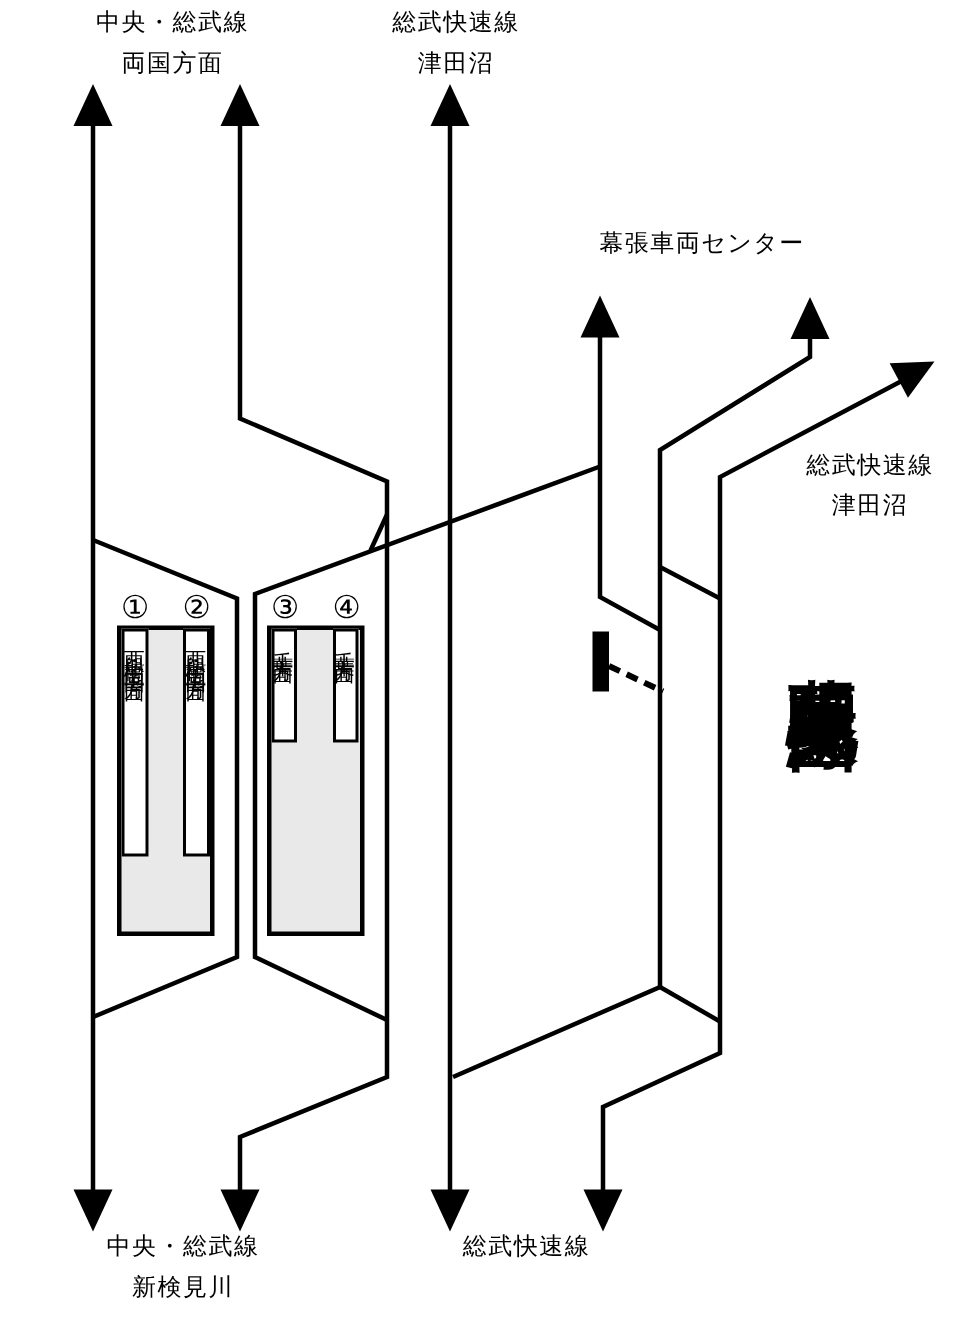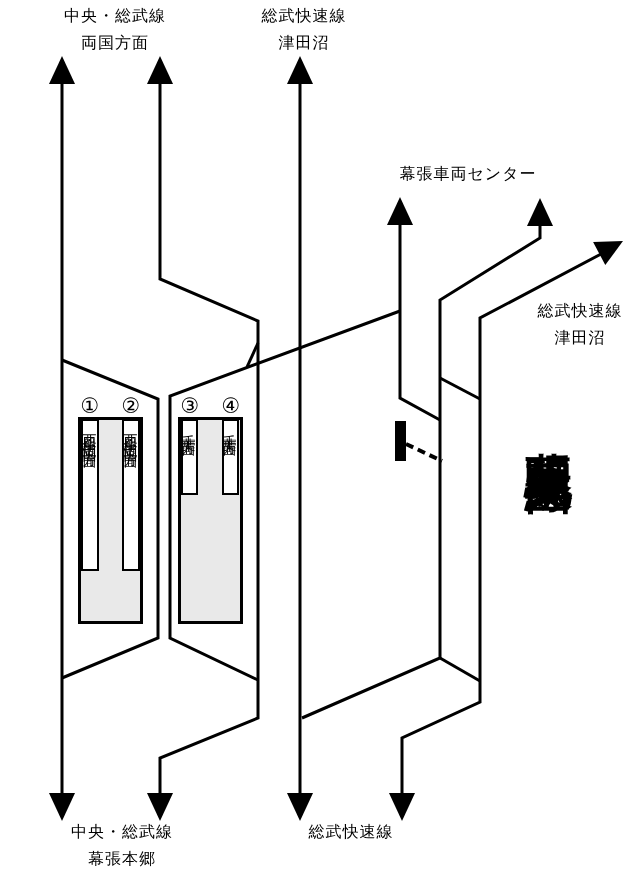--- a/index.html
+++ b/index.html
@@ -86,32 +86,32 @@
   <div class="lbl" style="left:115px;top:2px;">
     <div>中央・総武線</div>
     <div>両国方面</div>
   </div>
 
   <div class="lbl" style="left:304px;top:2px;">
     <div>総武快速線</div>
     <div>津田沼</div>
   </div>
 
-  <div class="lbl" style="left:468px;top:160px;">
+  <div class="lbl" style="left:468px;top:149px;">
     <div>幕張車両センター</div>
   </div>
 
   <div class="lbl" style="left:580px;top:297px;">
     <div>総武快速線</div>
     <div>津田沼</div>
   </div>
 
   <div class="lbl" style="left:122px;top:818px;">
     <div>中央・総武線</div>
-    <div>幕張本郷</div>
+    <div>新検見川</div>
   </div>
 
   <div class="lbl" style="left:351px;top:818px;">
     <div>総武快速線</div>
   </div>
 
   <span class="cnum" style="left:90px;top:395px;">①</span>
   <span class="cnum" style="left:131px;top:395px;">②</span>
   <span class="cnum" style="left:190px;top:395px;">③</span>
   <span class="cnum" style="left:231px;top:395px;">④</span>

